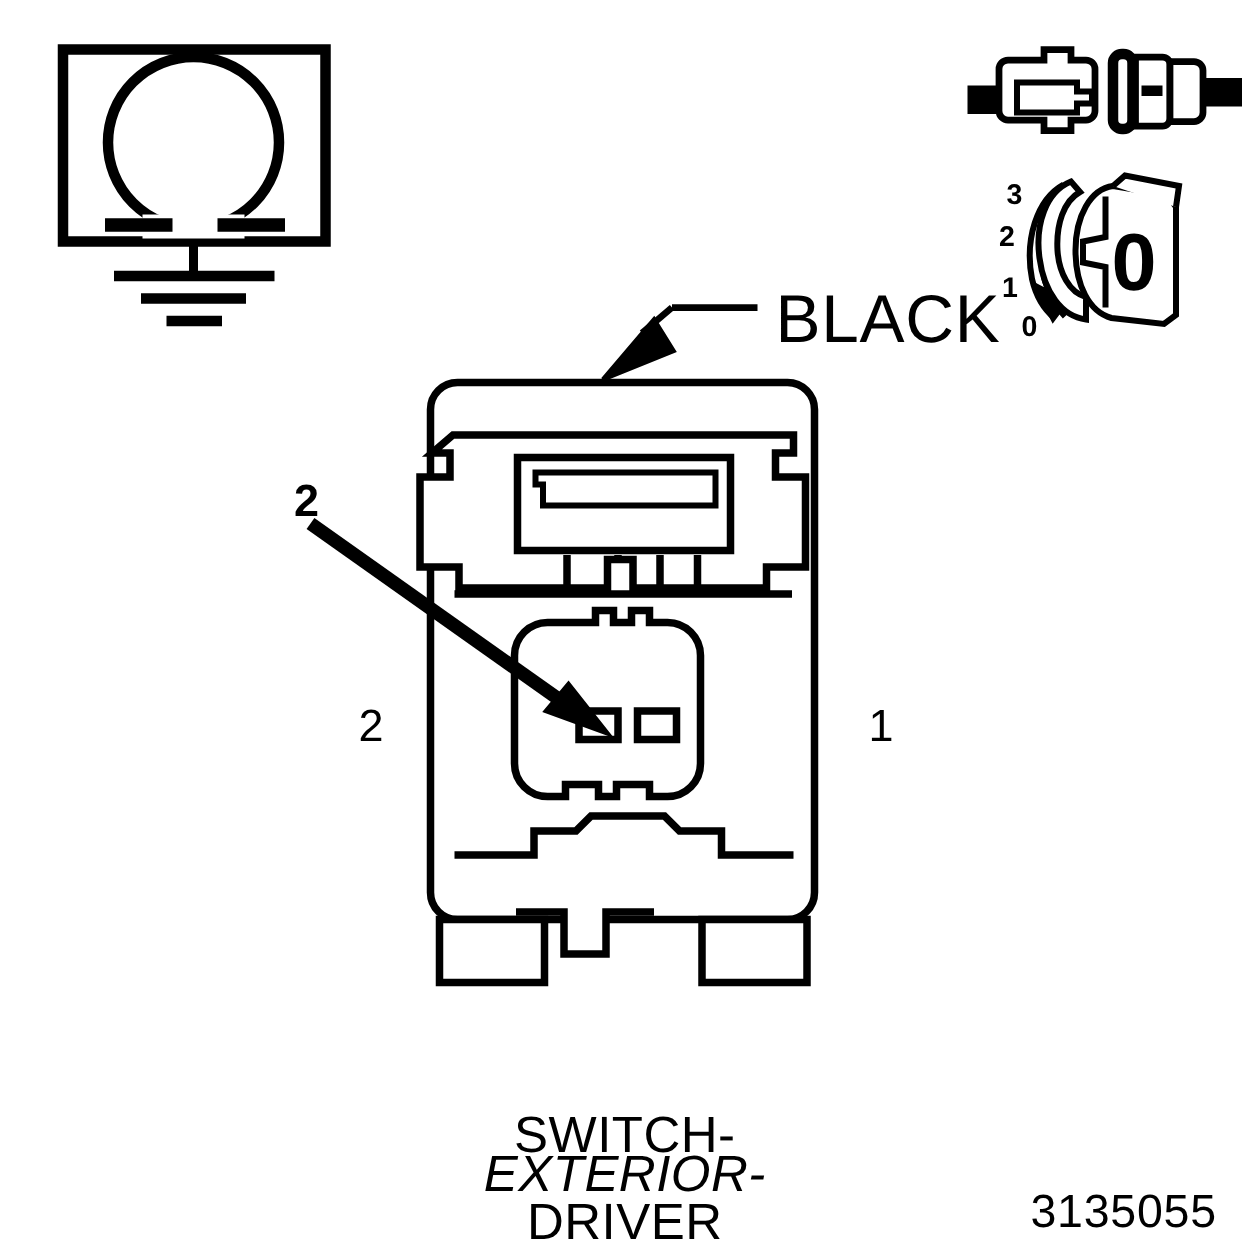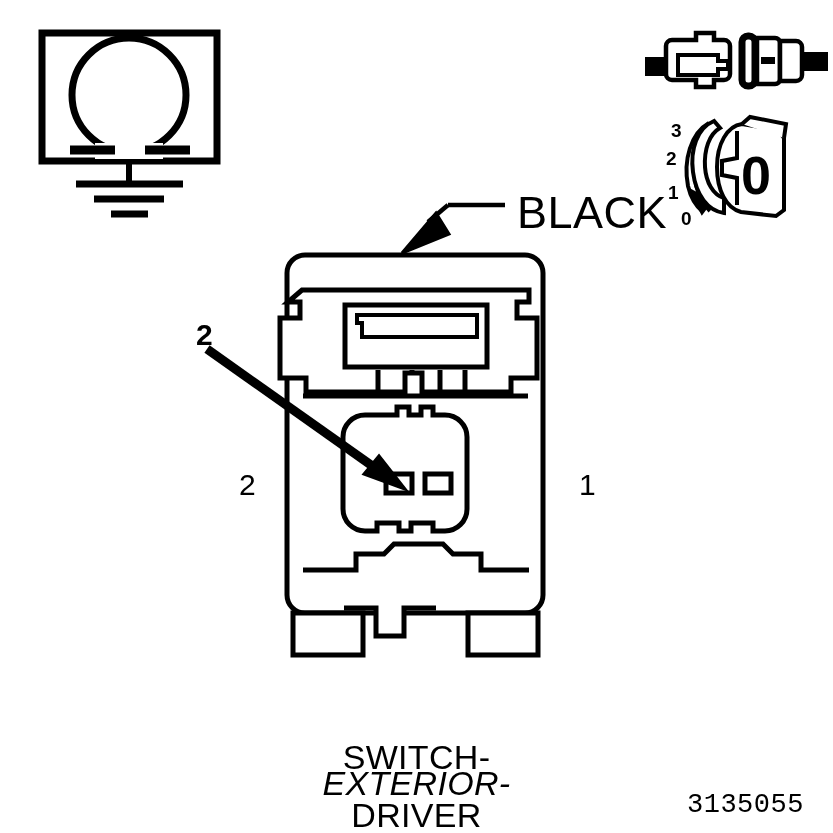--- a/index.html
+++ b/index.html
@@ -35,23 +35,22 @@
     width: 833px;
     left: 0;
     text-align: center;
     font-size: 34px;
     letter-spacing: 0.3px;
     font-family: "Liberation Sans", sans-serif;
     color: #000;
   }
   .partno {
     position: absolute;
-    font-size: 27px;
+    font-size: 31px;
     letter-spacing: 0.5px;
-    font-family: Liberation Mono, monospace;
   }
   .label-black {
     position: absolute;
     font-size: 45px;
     letter-spacing: 0.5px;
   }
   .pin-label {
     position: absolute;
     font-size: 30px;
   }

